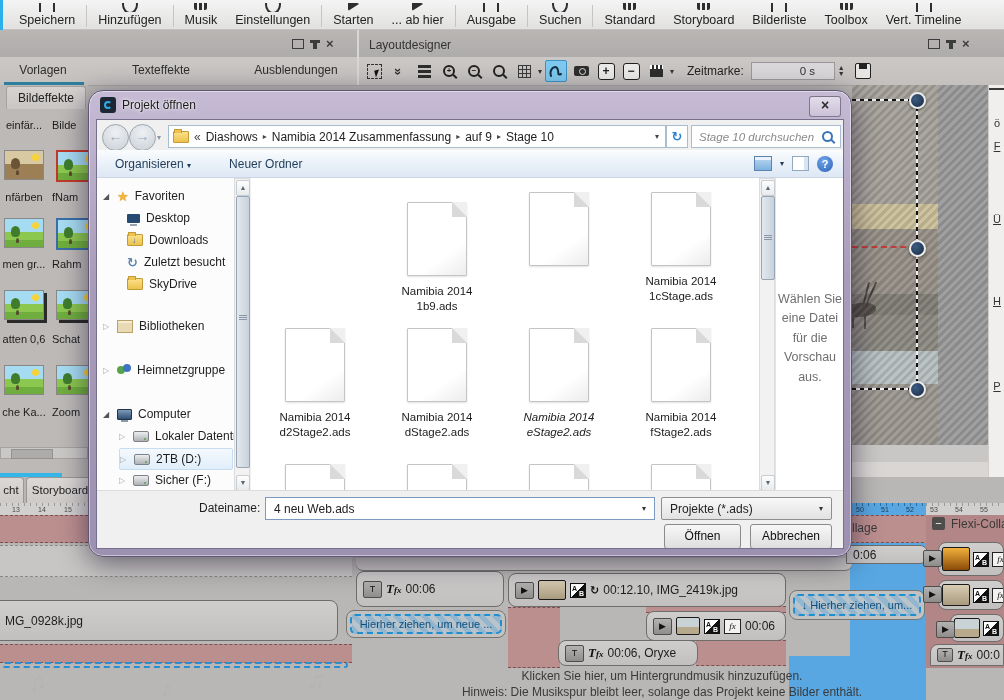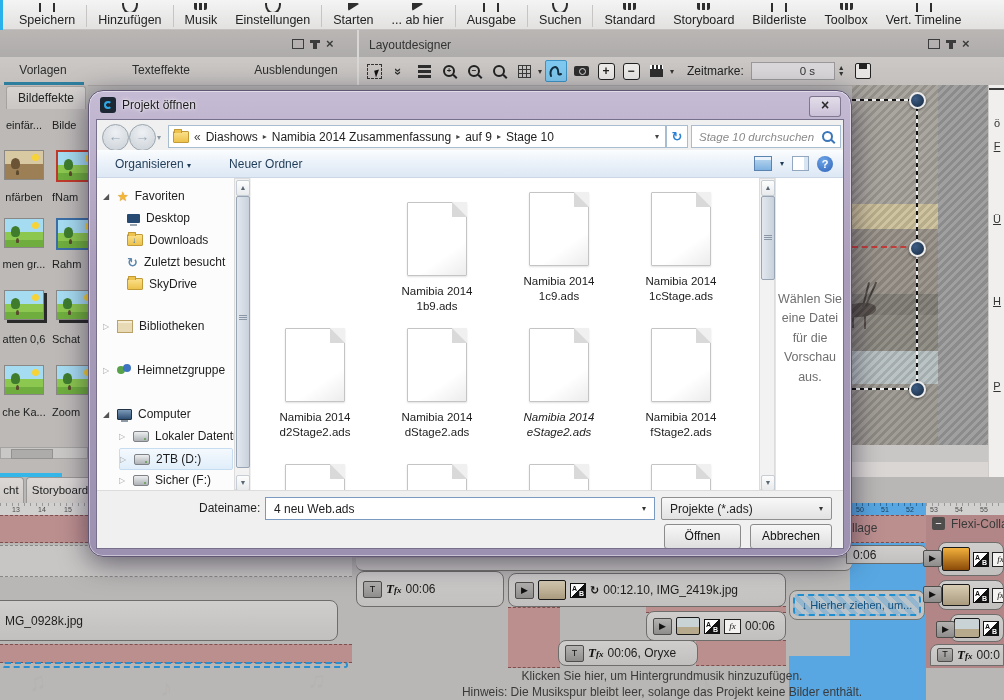--- a/index.html
+++ b/index.html
@@ -367,20 +367,25 @@
   <div class="abs clip" style="left:-50px;top:600px;width:388px;height:41px;padding-left:54px;">
     <span>MG_0928k.jpg</span>
   </div>
 
   <div class="abs clip" style="left:356px;top:571px;width:148px;height:36px;">
     <span class="objico">T</span>
     <span class="tfxico"><span>T</span><i>fx</i></span>
     <span>00:06</span>
   </div>
 
+  <div class="abs dropclip" style="left:346px;top:610px;width:160px;height:28px;">
+    <div class="dropinner">
+        <span>Hierher ziehen, um neue ...</span>
+      </div>
+  </div>
 
   <div class="abs clip" style="left:508px;top:573px;width:278px;height:34px;">
     <span class="objico">▶</span>
     <span class="cthumb"></span>
     <span class="abico">
         <b class="a">A</b>
         <b class="b">B</b>
       </span>
     <span class="loopico">↻</span>
     <span>00:12.10, IMG_2419k.jpg</span>
@@ -602,21 +607,20 @@
         <span class="vs-btn" style="top:296px;"><span>▼</span></span>
       </div>
 
       <div class="abs" style="left:154px;top:58px;width:508px;height:312px;background:#fff;overflow:hidden;">
         <div class="filetile" style="left:130px;top:24px;">
             <div class="doc"></div>
             <div class="filelabel">Namibia 2014 1b9.ads</div>
           </div>
         <div class="filetile" style="left:252px;top:14px;">
             <div class="doc"></div>
-            <div class="filelabel">Namibia 2014 1c9.ads</div>
           </div>
         <div class="filetile" style="left:374px;top:14px;">
             <div class="doc"></div>
             <div class="filelabel">Namibia 2014 1cStage.ads</div>
           </div>
         <div class="filetile" style="left:8px;top:150px;">
             <div class="doc"></div>
             <div class="filelabel">Namibia 2014 d2Stage2.ads</div>
           </div>
         <div class="filetile" style="left:130px;top:150px;">

